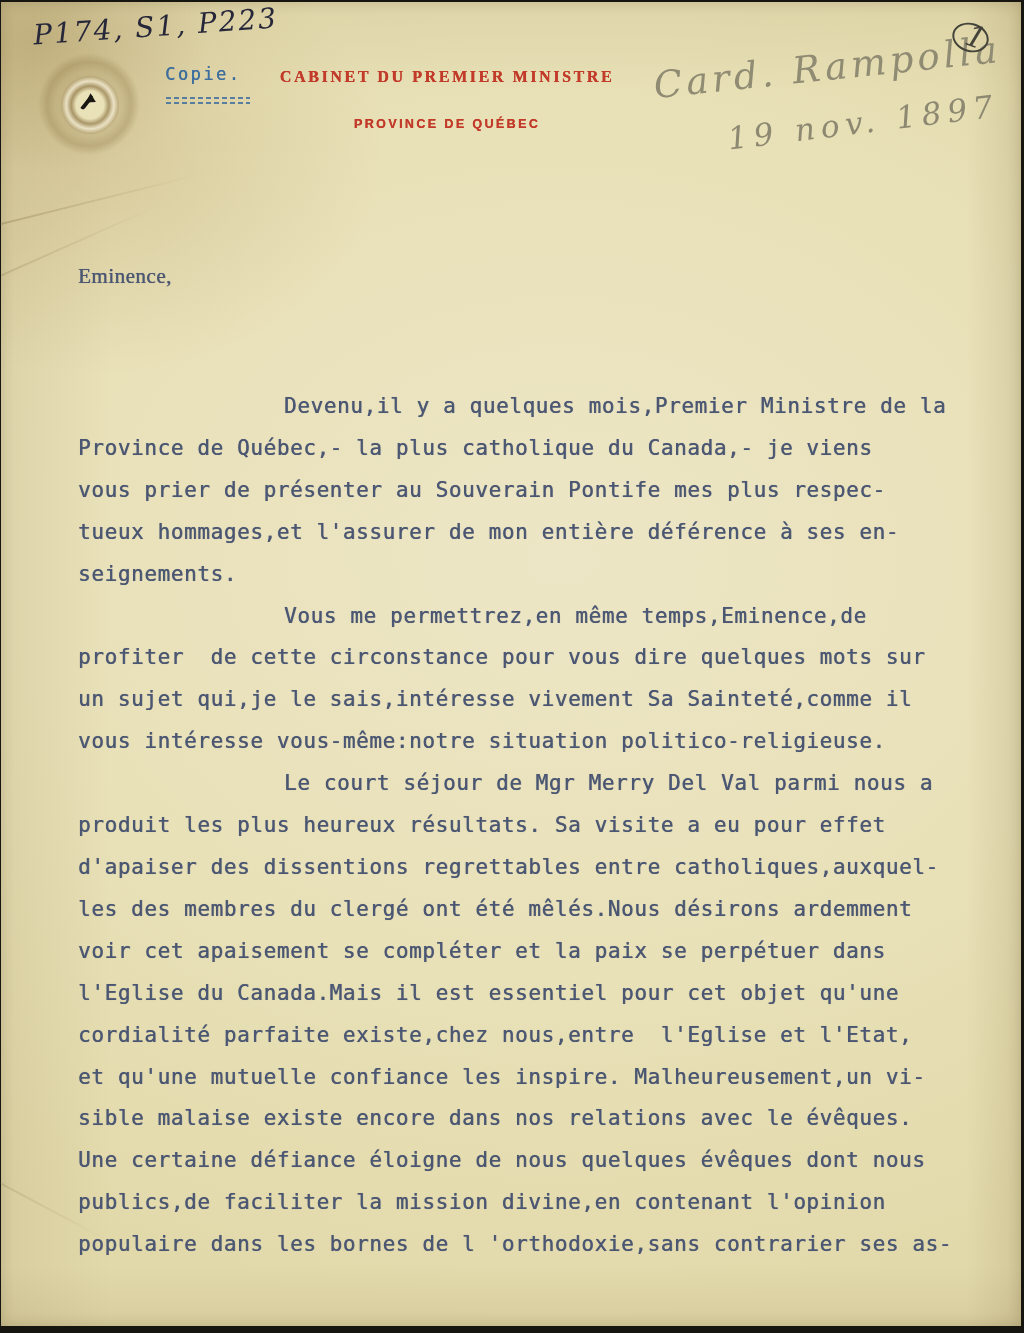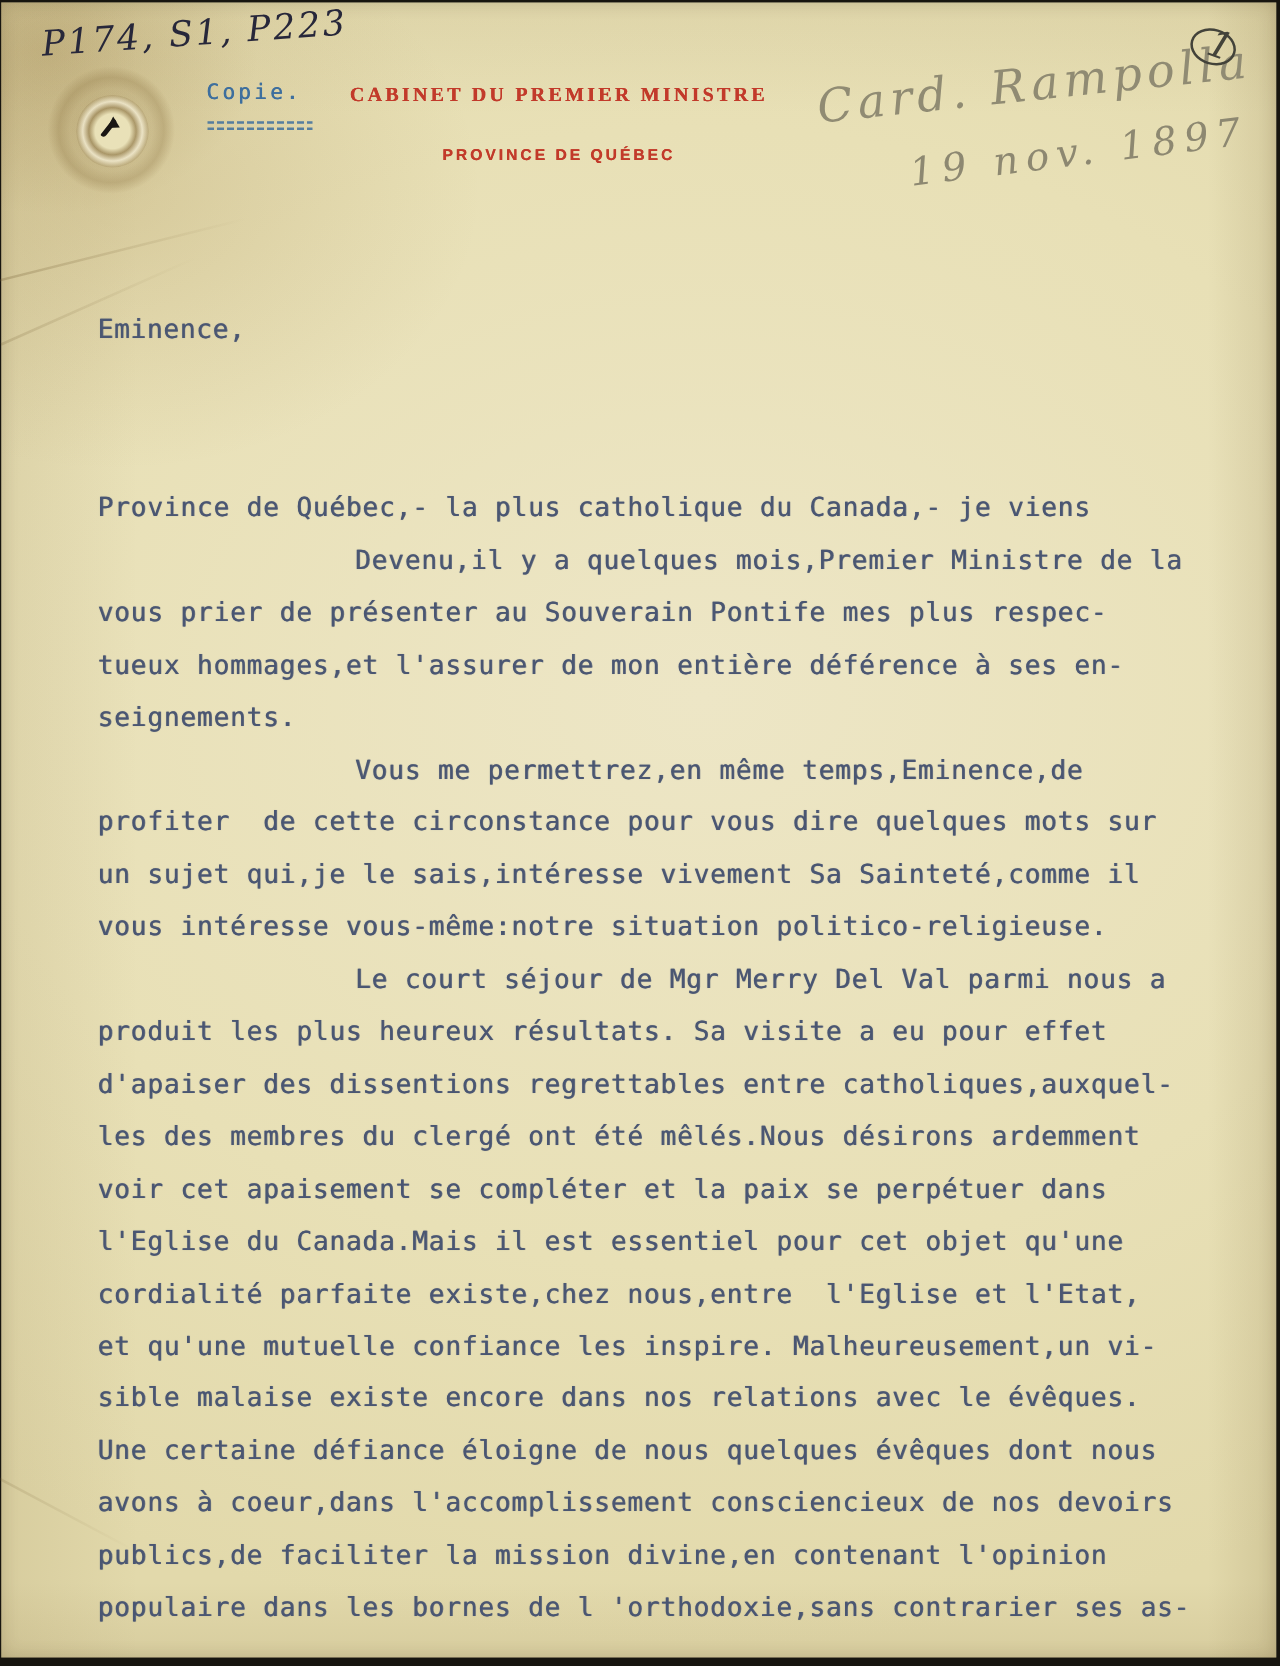--- a/index.html
+++ b/index.html
@@ -114,21 +114,21 @@
     top: 115px; font-family: Liberation Sans, sans-serif; font-weight: bold;
     font-size: 12.5px; letter-spacing: 2.4px;
     text-shadow: 0.3px 0 0 #c23a2a;
   }
   
   .typed {
     font-family: "DejaVu Sans Mono", monospace;
     color: #4a5672;
     text-shadow: 0.5px 0 0 rgba(74,86,114,0.75), 0 0 1px rgba(74,86,114,0.25);
   }
-  .salutation { position: absolute; left: 77px; top: 249px; font-size: 21px; letter-spacing: 0.5px; }
+  .salutation { position: absolute; left: 77px; top: 262px; font-size: 21px; letter-spacing: 0.5px; font-family: Liberation Serif, serif; }
   .letter-body { position: absolute; left: 77px; top: 384px; width: 912px; }
   .line { line-height: 41.9px; font-size: 21px; letter-spacing: 0.6px; white-space: pre; }
   .line.indent { text-indent: 206px; }
 </style>
 </head>
 <body>
 
 <div class="scan">
   <div class="paper">
 
@@ -156,38 +156,37 @@
     <div class="hand recipient-note">Card. Rampolla</div>
     <div class="hand date-note">19 nov. 1897</div>
 
     <div class="page-circ">
       <span class="num">1</span>
     </div>
 
     <div class="typed salutation">Eminence,</div>
 
     <div class="typed letter-body">
+      <div class="line indent">Devenu,il y a quelques mois,Premier Ministre de la</div>
       <div class="line">Province de Québec,- la plus catholique du Canada,- je viens</div>
-      <div class="line indent">Devenu,il y a quelques mois,Premier Ministre de la</div>
       <div class="line">vous prier de présenter au Souverain Pontife mes plus respec-</div>
       <div class="line">tueux hommages,et l'assurer de mon entière déférence à ses en-</div>
       <div class="line">seignements.</div>
       <div class="line indent">Vous me permettrez,en même temps,Eminence,de</div>
       <div class="line">profiter  de cette circonstance pour vous dire quelques mots sur</div>
       <div class="line">un sujet qui,je le sais,intéresse vivement Sa Sainteté,comme il</div>
       <div class="line">vous intéresse vous-même:notre situation politico-religieuse.</div>
       <div class="line indent">Le court séjour de Mgr Merry Del Val parmi nous a</div>
       <div class="line">produit les plus heureux résultats. Sa visite a eu pour effet</div>
       <div class="line">d'apaiser des dissentions regrettables entre catholiques,auxquel-</div>
       <div class="line">les des membres du clergé ont été mêlés.Nous désirons ardemment</div>
       <div class="line">voir cet apaisement se compléter et la paix se perpétuer dans</div>
       <div class="line">l'Eglise du Canada.Mais il est essentiel pour cet objet qu'une</div>
       <div class="line">cordialité parfaite existe,chez nous,entre  l'Eglise et l'Etat,</div>
       <div class="line">et qu'une mutuelle confiance les inspire. Malheureusement,un vi-</div>
       <div class="line">sible malaise existe encore dans nos relations avec le évêques.</div>
       <div class="line">Une certaine défiance éloigne de nous quelques évêques dont nous</div>
-      <div class="line">avons à coeur,dans l'accomplissement consciencieux de nos devoirs</div>
       <div class="line">publics,de faciliter la mission divine,en contenant l'opinion</div>
       <div class="line">populaire dans les bornes de l 'orthodoxie,sans contrarier ses as-</div>
     </div>
 
   </div>
 </div>
 
 </body></html>

